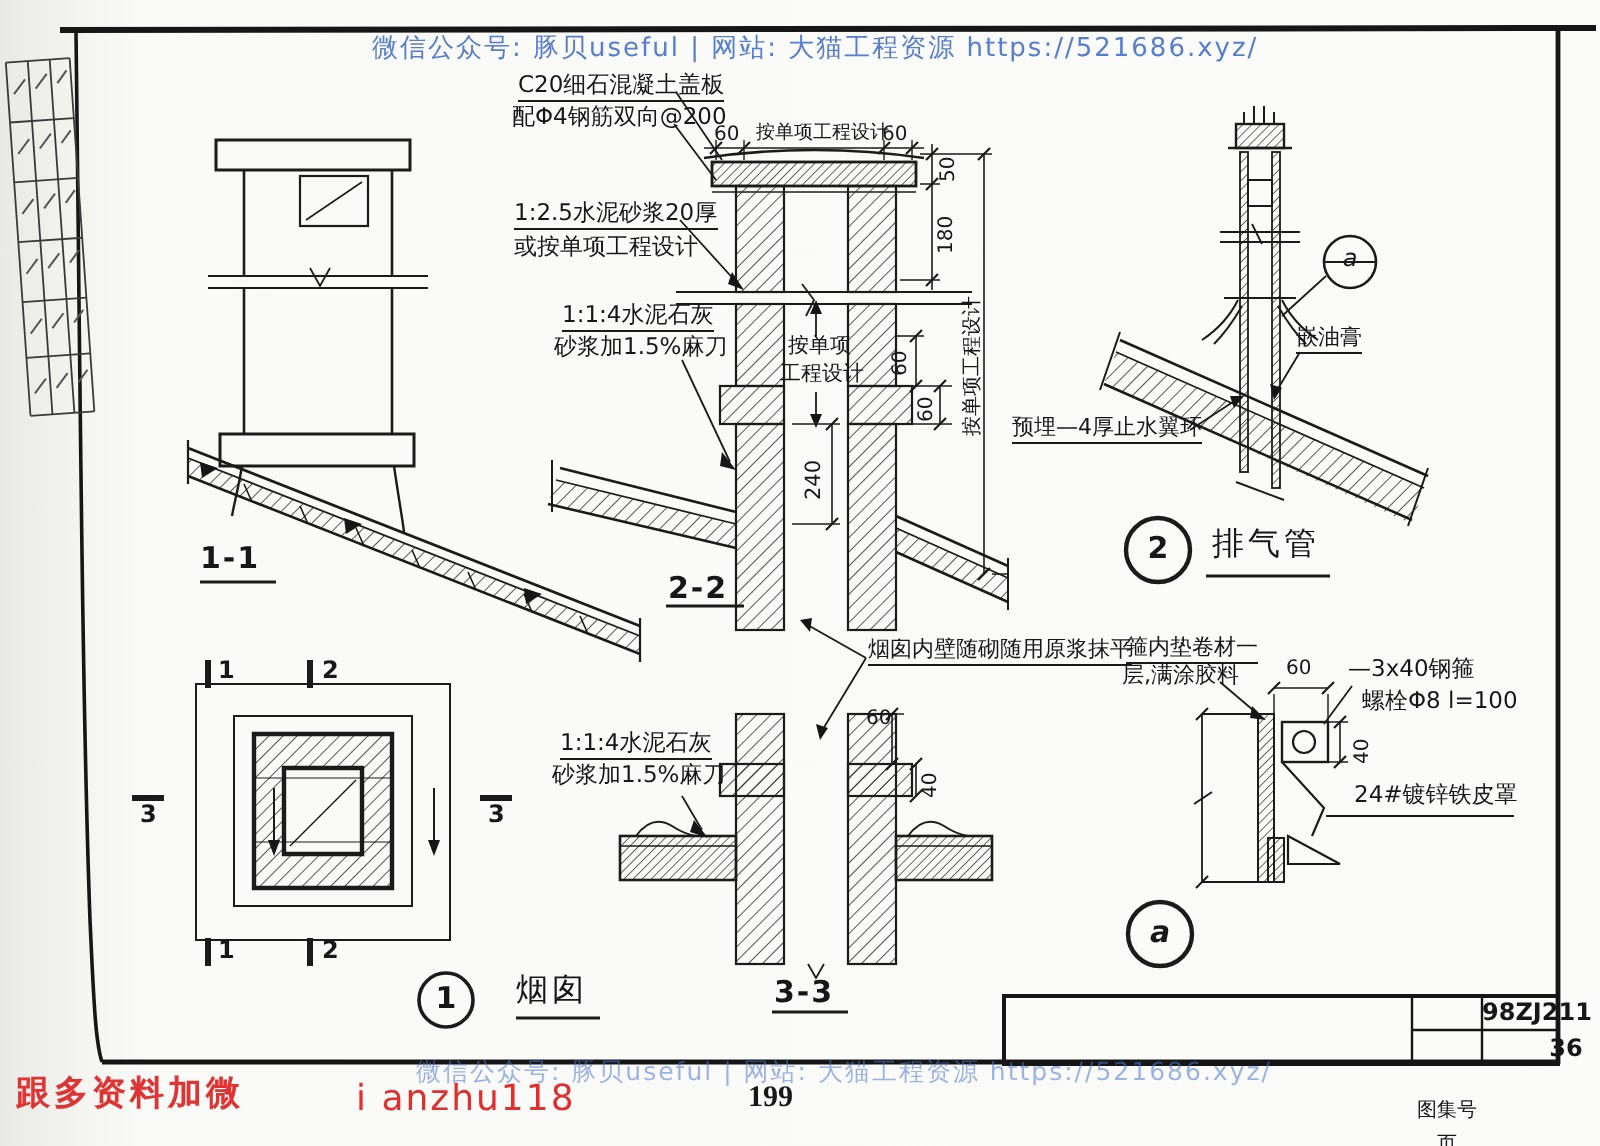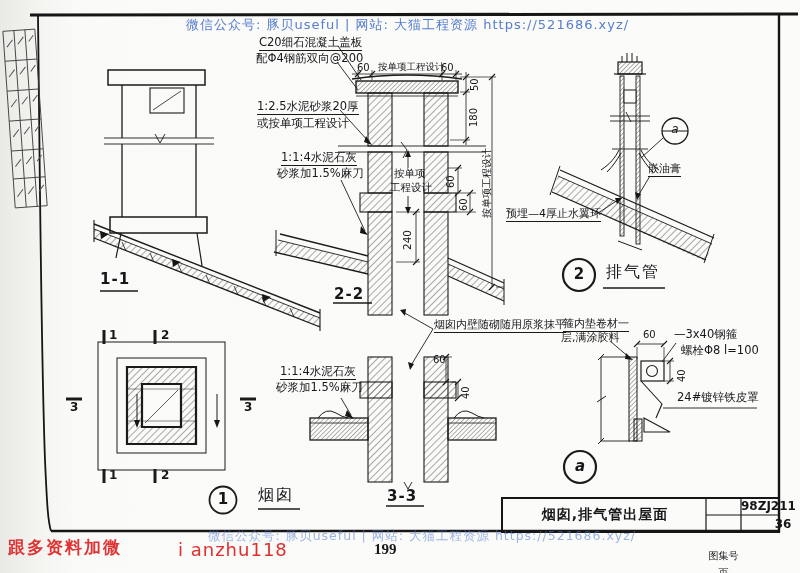--- a/index.html
+++ b/index.html
@@ -290,19 +290,18 @@
 
 <div class="txt ann u" style="left:563px;top:318px;font-size:11px;">箍内垫卷材一</div>
 <div class="txt ann" style="left:561px;top:332px;font-size:11px;">层,满涂胶料</div>
 <div class="txt dim" style="left:643px;top:329px;">60</div>
 <div class="txt ann" style="left:674px;top:328px;">—3x40钢箍</div>
 <div class="txt ann" style="left:681px;top:344px;">螺栓Φ8 l=100</div>
 <div class="txt dim vt" style="left:676px;top:382px;">40</div>
 <div class="txt ann" style="left:677px;top:391px;">24#镀锌铁皮罩</div>
 <div class="txt ctr" style="left:568px;top:458px;width:24px;font-size:15px;font-weight:700;font-style:italic;">a</div>
 
-<div class="txt tbt ctr" style="left:512px;top:507px;width:186px;">烟囱,排气管出屋面</div>
 <div class="txt tb ctr" style="left:707px;top:502px;width:33px;">图集号</div>
 <div class="txt tbv ctr" style="left:741px;top:500px;width:38px;">98ZJ211</div>
 <div class="txt tb ctr" style="left:707px;top:519px;width:33px;">页</div>
 <div class="txt tbv ctr" style="left:741px;top:518px;width:36px;padding-left:24px;">36</div>
 
 </div>
 
 </body></html>

